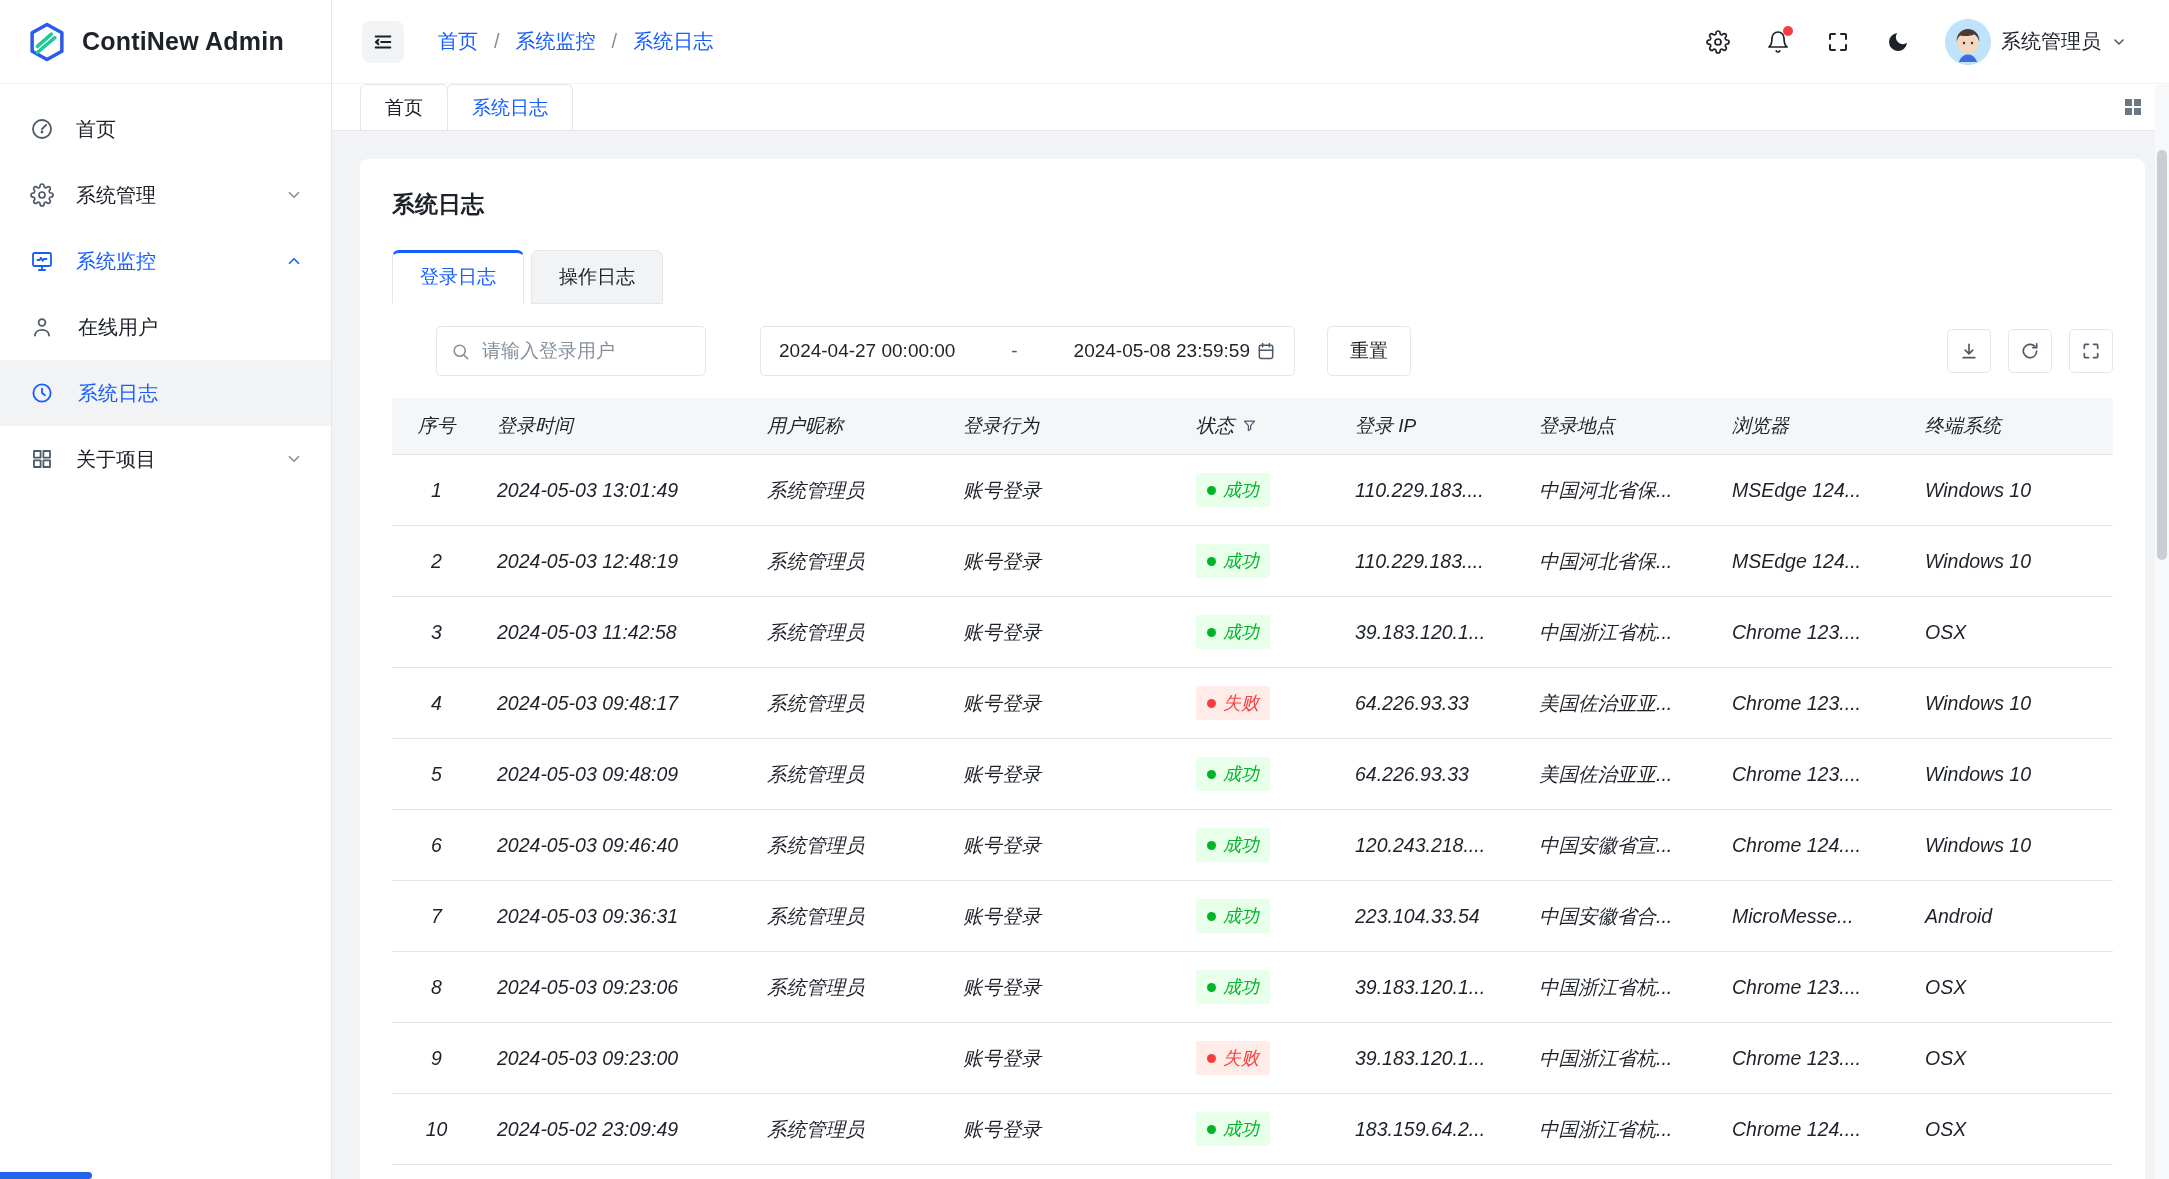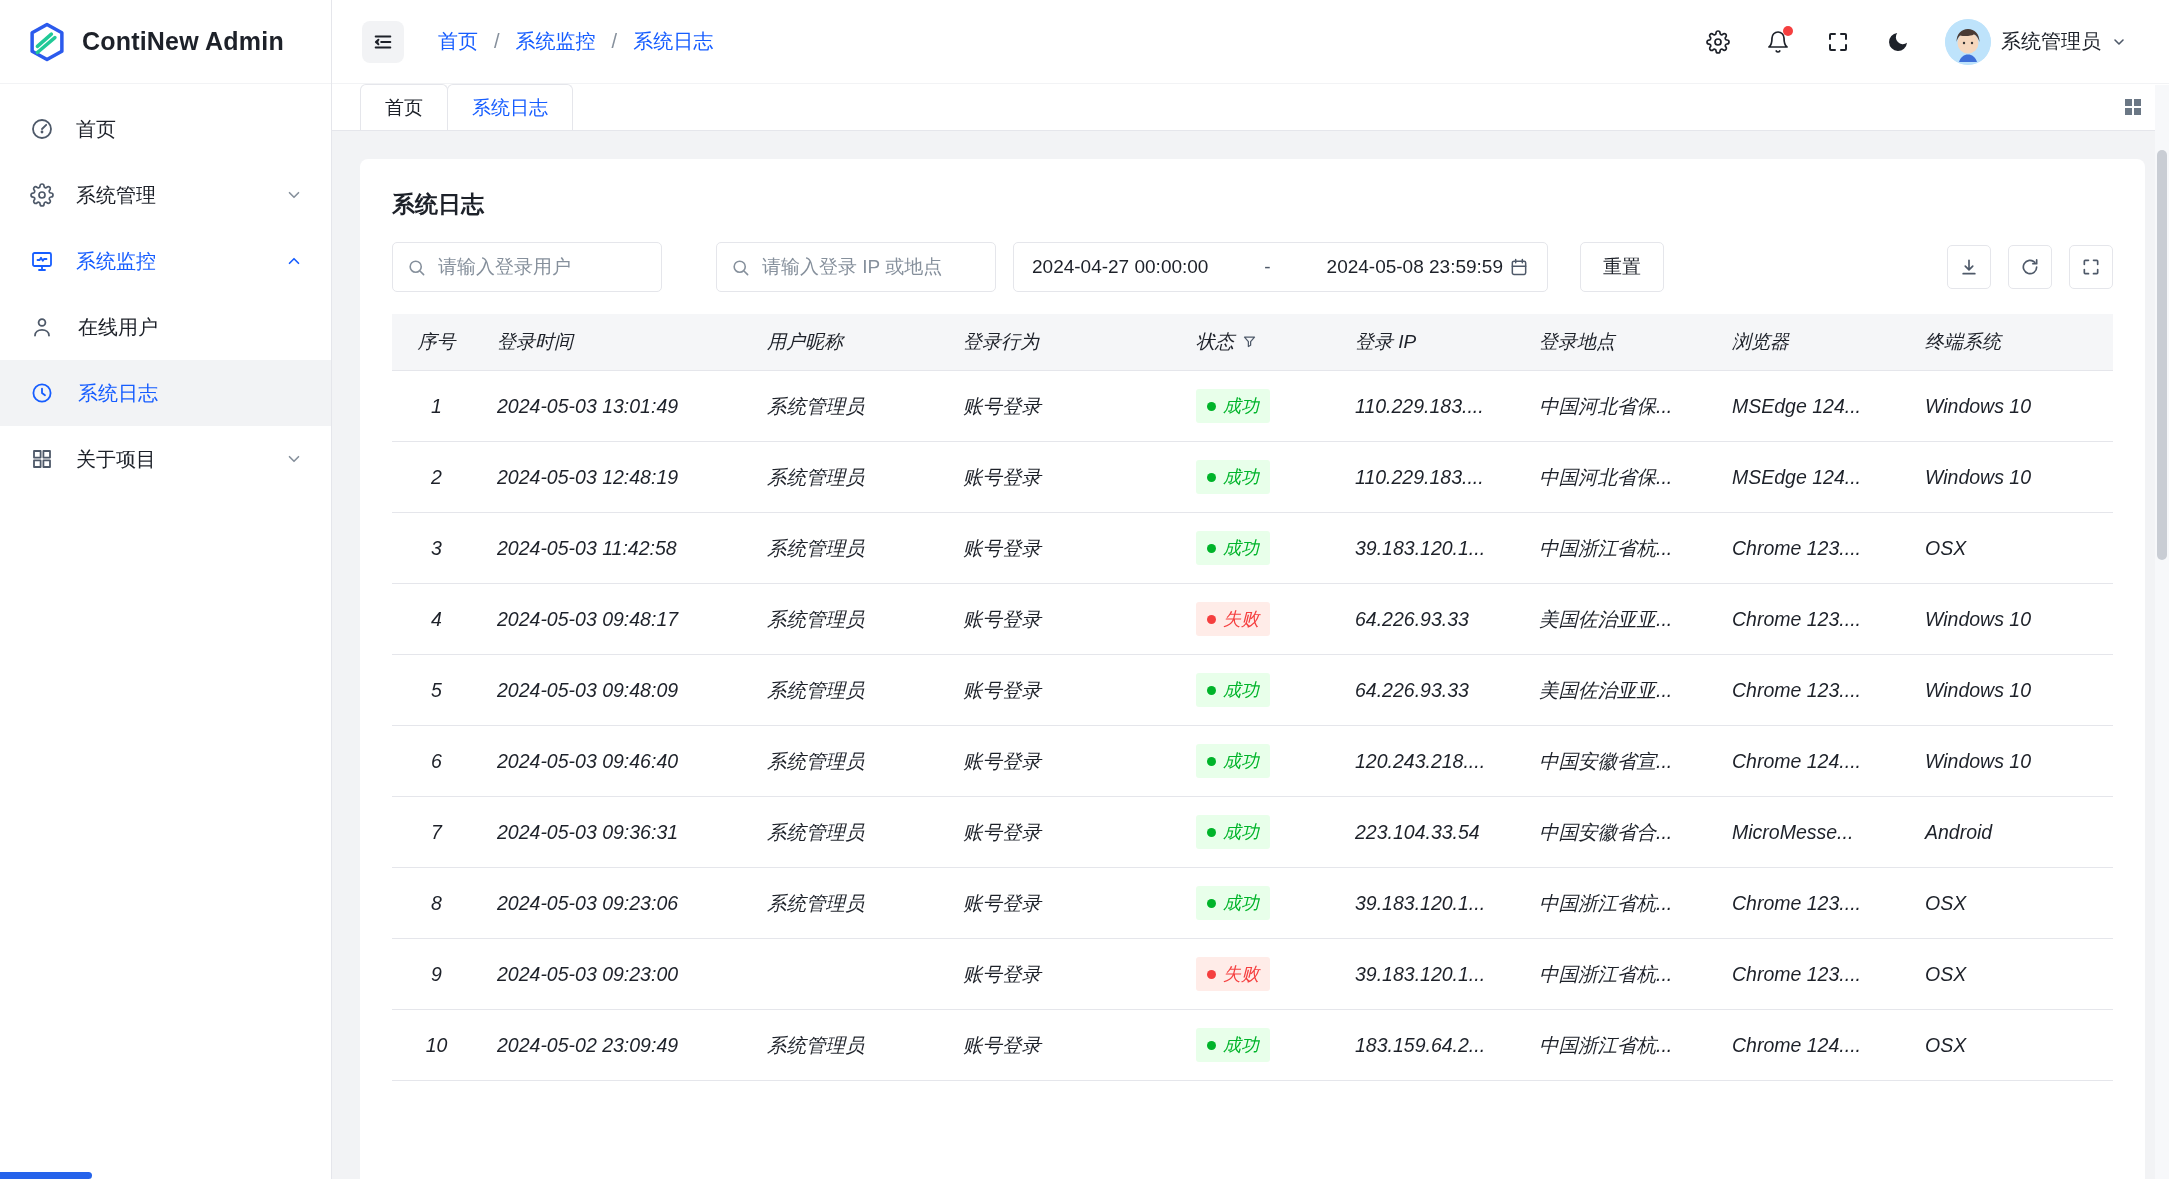--- a/index.html
+++ b/index.html
@@ -59,21 +59,21 @@
   .data-tabs { display:flex; gap:7px; margin-top:30px; }
   .dtab { padding:13px 27px; font-size:19px; border:1px solid #E5E6EB; border-radius:7px 7px 0 0; background:#F2F3F5; color:#1D2129; cursor:pointer; }
   .dtab.active { background:#fff; color:#165DFF; border-top:3px solid #165DFF; border-bottom-color:#fff; padding-top:11px; }
 
   
   .filter-row { display:flex; align-items:center; margin-top:22px; }
   .s-input { height:50px; border:1px solid #E5E6EB; border-radius:5px; display:flex; align-items:center; padding:0 14px; background:#fff; }
   .s-input svg { width:19px; height:19px; color:#86909C; flex:0 0 19px; }
   .s-input input { border:none; outline:none; margin-left:12px; font-size:19px; width:100%; font-family:inherit; color:#1D2129; background:transparent; }
   .s-input input::placeholder { color:#86909C; }
-  .inp-user { width:270px; margin-right:54px; }
+  .inp-user { width:270px; margin-right:54px;margin-left:44px; }
   .inp-ip { width:280px; margin-right:17px; }
   .datebox { width:535px; height:50px; border:1px solid #E5E6EB; border-radius:5px; display:flex; align-items:center; padding:0 18px; gap:0; margin-right:32px; cursor:pointer; }
   .datebox .dtxt { font-size:19px; color:#1D2129; white-space:nowrap; }
   .datebox .dsep { color:#4E5969; flex:1; text-align:center; }
   .datebox svg { width:20px; height:20px; color:#4E5969; flex:0 0 20px; margin-left:6px; }
   .reset-btn { height:50px; padding:0 22px; border:1px solid #E5E6EB; border-radius:5px; background:#fff; font-size:19px; font-family:inherit; color:#1D2129; cursor:pointer; }
   .toolbar { margin-left:auto; display:flex; gap:17px; }
   .tool-btn { width:44px; height:44px; border:1px solid #E5E6EB; border-radius:5px; background:#fff; display:flex; align-items:center; justify-content:center; color:#4E5969; cursor:pointer; }
   .tool-btn svg { width:20px; height:20px; }
 
@@ -253,35 +253,36 @@
             <rect x="2" y="11" width="7" height="7"></rect>
             <rect x="11" y="11" width="7" height="7"></rect>
         </svg>
       </div>
     </div>
 
     <div class="content">
       <div class="card">
         <h1 class="page-title">系统日志</h1>
 
+        <div class="data-tabs">
+          <div class="dtab active">
+            <span>登录日志</span>
+          </div>
+          <div class="dtab">
+            <span>操作日志</span>
+          </div>
+        </div>
 
         <div class="filter-row">
           <div class="s-input inp-user">
             <svg viewBox="0 0 24 24" fill="none" stroke="currentColor" stroke-width="2" stroke-linecap="round">
                 <circle cx="11" cy="11" r="7"></circle>
                 <path d="M21 21l-4.3-4.3"></path>
               </svg>
             <input type="text" placeholder="请输入登录用户" style="">
-          </div>
-          <div class="s-input inp-ip">
-            <svg viewBox="0 0 24 24" fill="none" stroke="currentColor" stroke-width="2" stroke-linecap="round">
-                <circle cx="11" cy="11" r="7"></circle>
-                <path d="M21 21l-4.3-4.3"></path>
-              </svg>
-            <input type="text" placeholder="请输入登录 IP 或地点" style="">
           </div>
           <div class="datebox">
             <span class="dtxt">2024-04-27 00:00:00</span>
             <span class="dsep">-</span>
             <span class="dtxt">2024-05-08 23:59:59</span>
             <svg viewBox="0 0 24 24" fill="none" stroke="currentColor" stroke-width="1.8" stroke-linecap="round">
                 <rect x="4" y="5" width="16" height="16" rx="2"></rect>
                 <path d="M16 3v4M8 3v4M4 11h16"></path>
               </svg>
           </div>

